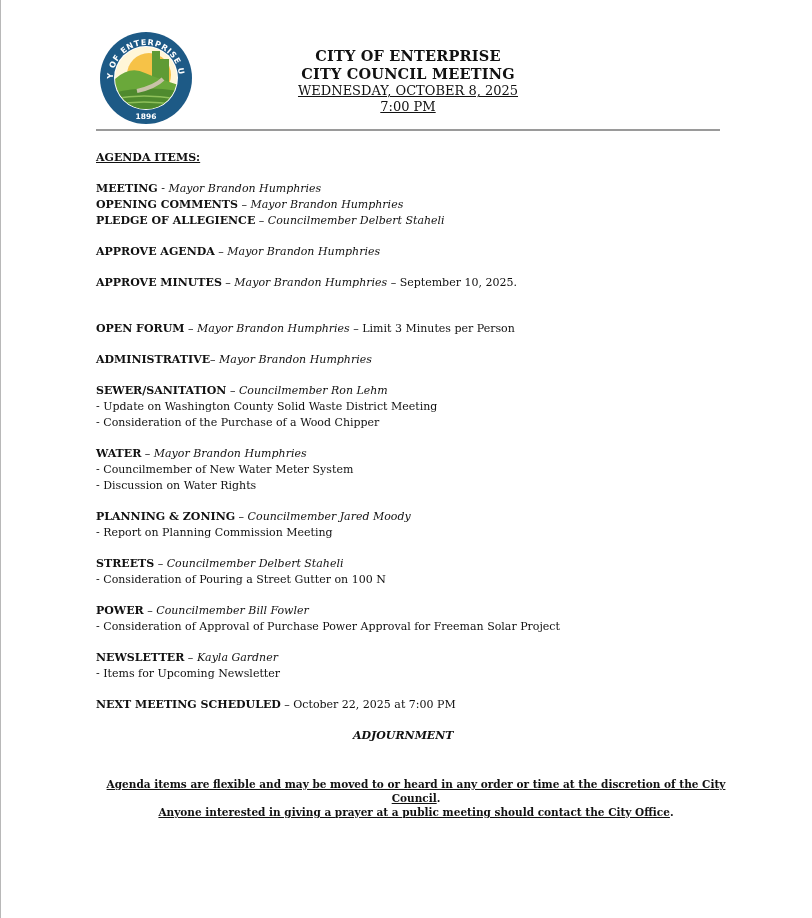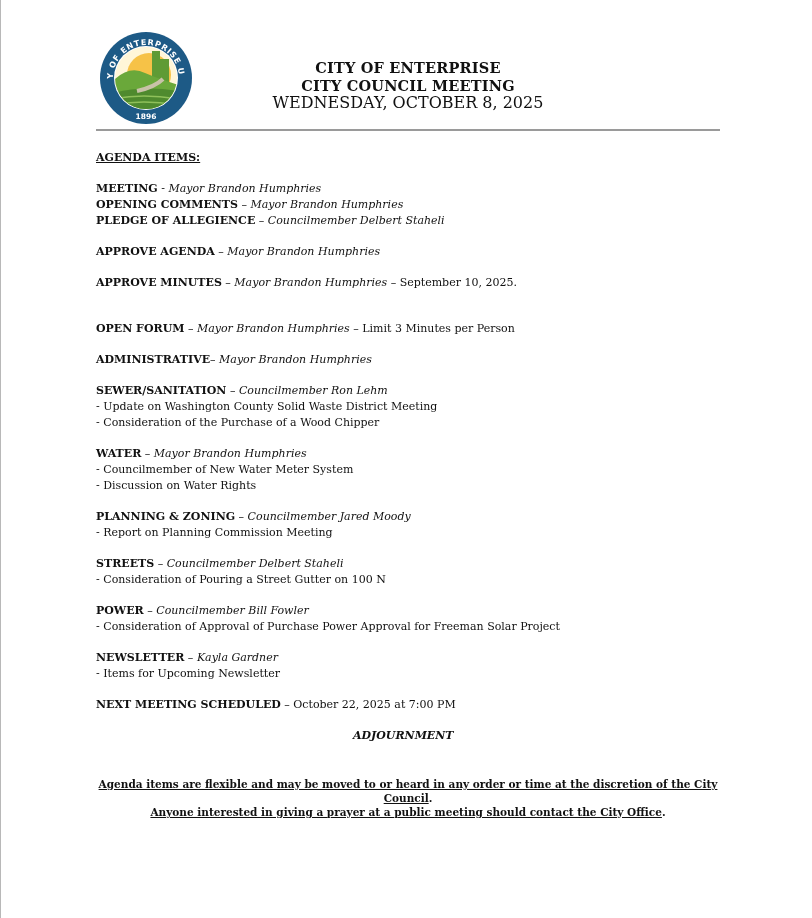--- a/index.html
+++ b/index.html
@@ -1,30 +1,30 @@
 <!DOCTYPE html>
 <html><head>
 <meta charset="utf-8">
 <style>
   html, body { margin: 0; padding: 0; background: #ffffff; }
   body { width: 812px; height: 918px; position: relative; overflow: hidden;
          font-family: "DejaVu Serif", "Liberation Serif", serif; color: #111; }
   .left-edge { position: absolute; left: 0; top: 0; width: 1px; height: 918px; background: #b8b8b8; }
   .logo { position: absolute; left: 97px; top: 29px; width: 98px; height: 98px; }
-  .header { position: absolute; left: 258px; top: 47px; width: 300px; text-align: center; margin-top: 12px; }
+  .header { position: absolute; left: 258px; top: 47px; width: 300px; text-align: center; }
   .header .t1 { font-weight: bold; font-size: 14.5px; line-height: 18px; letter-spacing: 0.2px; }
-  .header .t2 { font-size: 16px; line-height: 16px; }
+  .header .t2 { font-size: 13px; line-height: 16px; text-decoration: underline; }
   .hr { position: absolute; left: 96px; top: 129px; width: 624px; height: 2px; background: #9a9a9a; }
   .content { position: absolute; left: 96px; top: 150px; width: 630px; font-size: 11px; }
   .line { height: 16px; line-height: 16px; white-space: nowrap; }
   .gap { height: 15px; }
   .b { font-weight: bold; }
   .i { font-style: italic; }
   .u { text-decoration: underline; }
-  .footer { position: absolute; left: 96px; top: 777px; width: 624px; text-align: center;
+  .footer { position: absolute; left: 104px; top: 777px; width: 624px; text-align: center;
             font-size: 10.5px; font-weight: bold; line-height: 14px; }
   .footer span { text-decoration: underline; }
 </style>
 </head>
 <body>
 
 <div class="left-edge"></div>
 
 <div class="logo">
   <svg width="98" height="98" viewBox="0 0 98 98">
@@ -51,20 +51,21 @@
       <textPath href="#arcTop" startOffset="50%" text-anchor="middle">CITY OF ENTERPRISE UTAH</textPath>
     </text>
     <text x="49" y="90" font-family="DejaVu Sans, sans-serif" font-size="7.5" font-weight="bold" fill="#ffffff" text-anchor="middle">1896</text>
   </svg>
 </div>
 
 <div class="header">
   <div class="t1">CITY OF ENTERPRISE</div>
   <div class="t1">CITY COUNCIL MEETING</div>
   <div class="t2">WEDNESDAY, OCTOBER 8, 2025</div>
+  <div class="t2">7:00 PM</div>
 </div>
 
 <div class="hr"></div>
 
 <div class="content">
   <div class="line b u">AGENDA ITEMS:</div>
   <div class="gap"></div>
 
   <div class="line"><span class="b">MEETING</span><span> - </span><span class="i">Mayor Brandon Humphries</span></div>
   <div class="line"><span class="b">OPENING COMMENTS</span><span> – </span><span class="i">Mayor Brandon Humphries</span></div>

